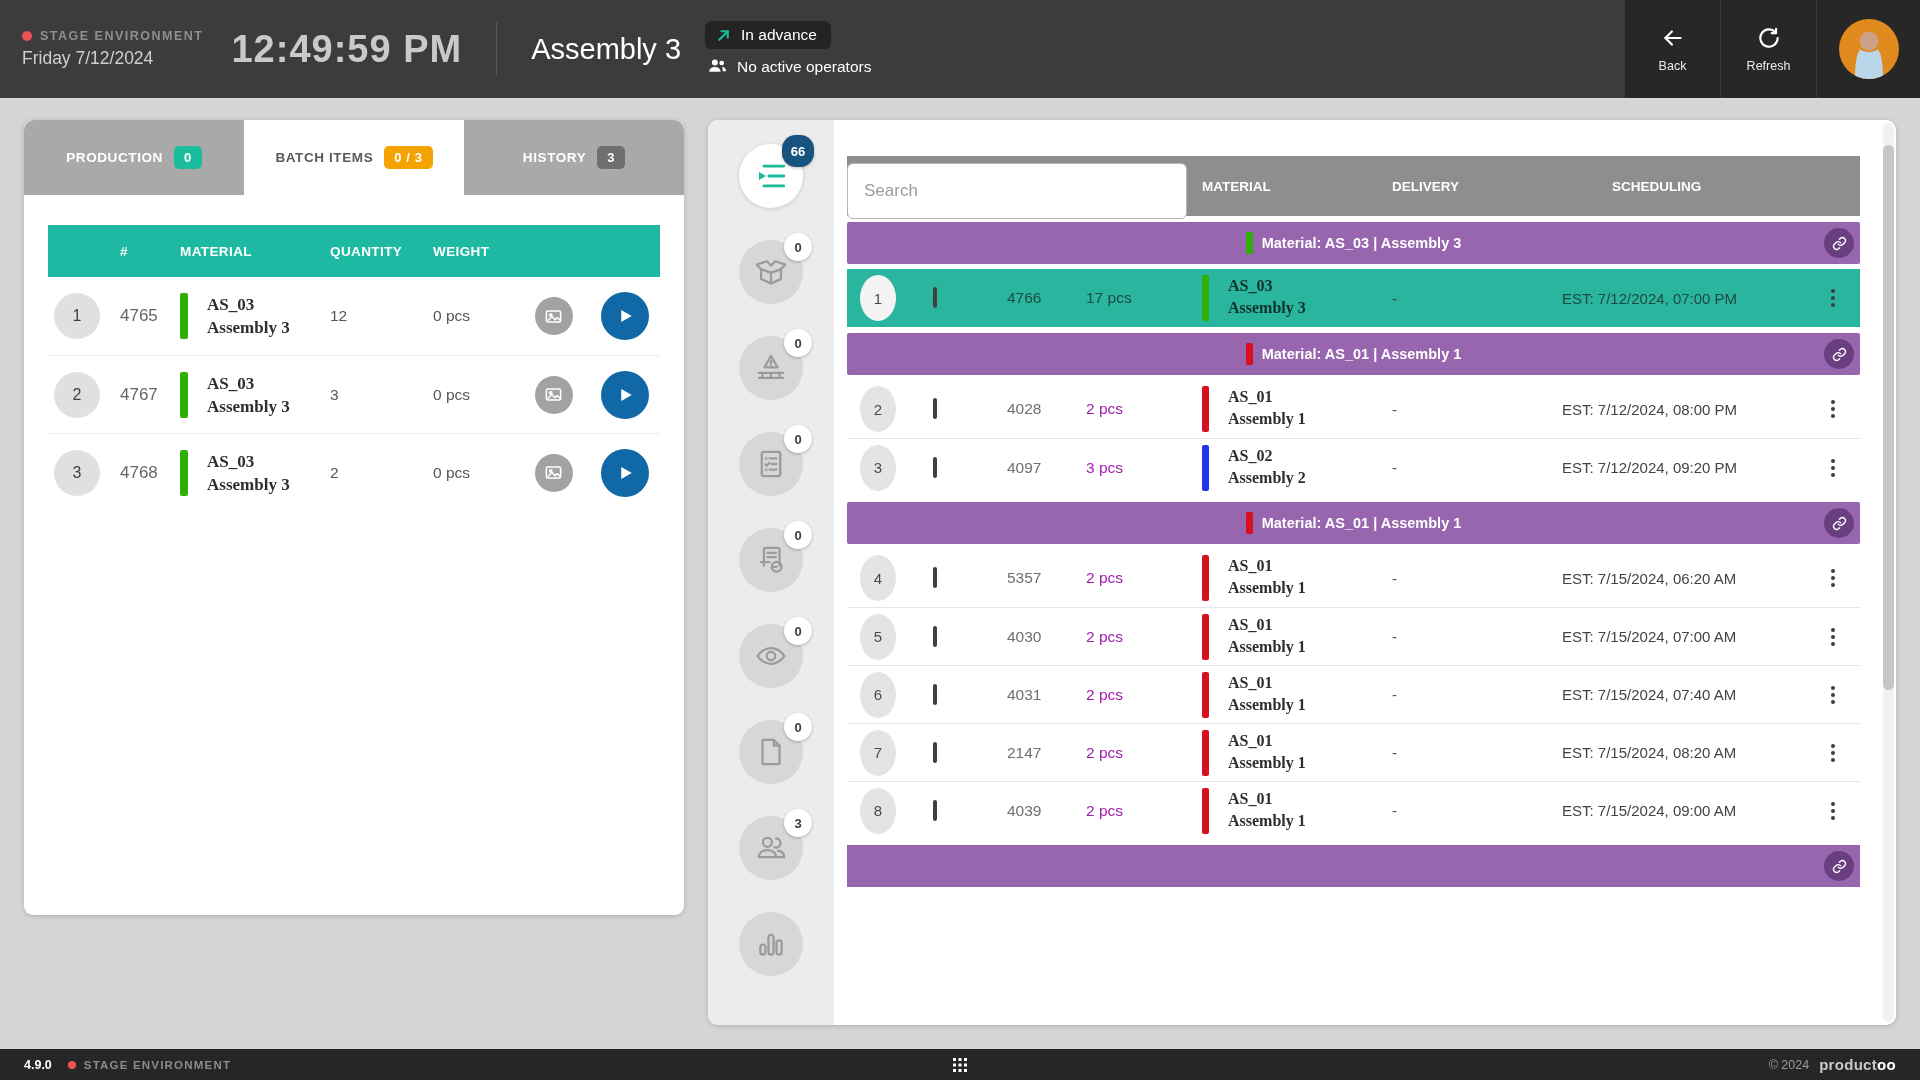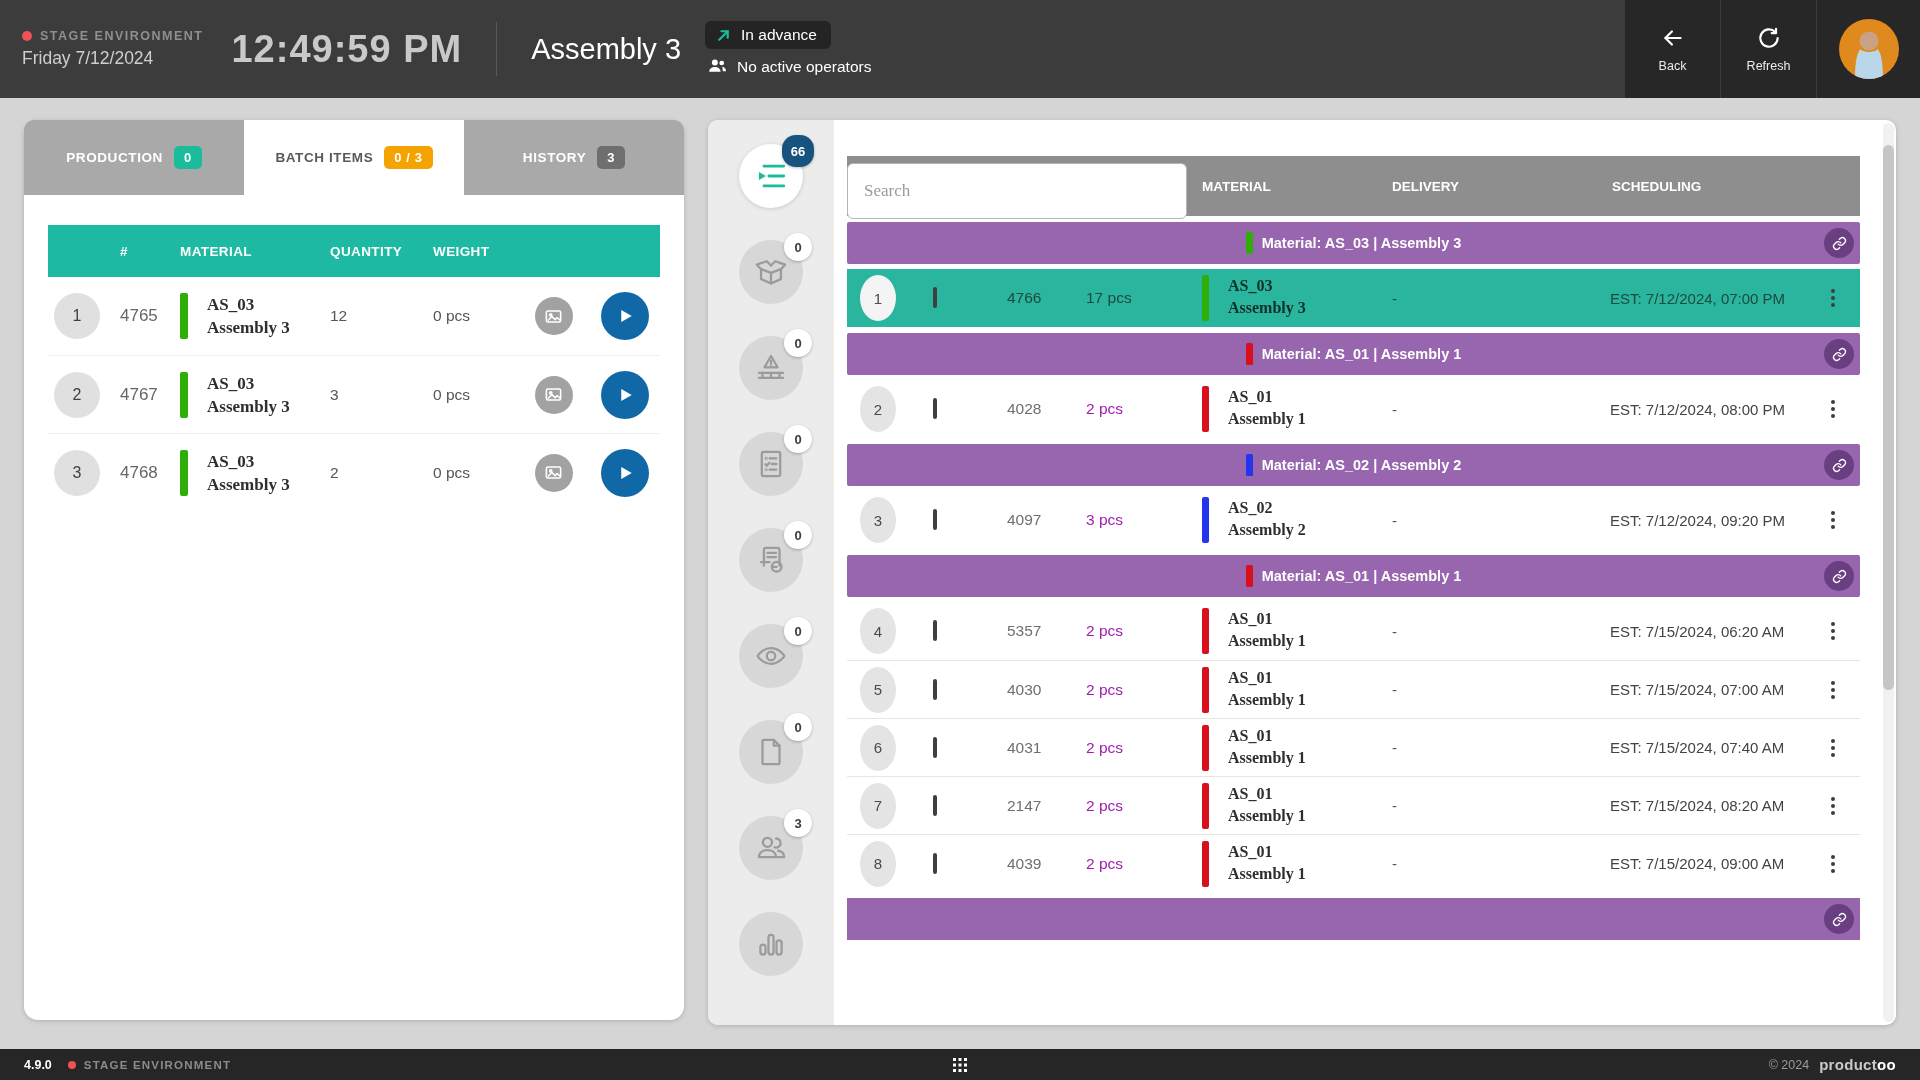--- a/index.html
+++ b/index.html
@@ -34,22 +34,22 @@
   .operators{ display:flex; align-items:center; gap:9px; color:#fff; font-size:15.5px; padding-left:2px; }
   .top-spacer{ flex:1; }
   .hbtn{ width:96px; background:#272727; border-left:1px solid #3a3a3a; cursor:pointer;
          display:flex; flex-direction:column; align-items:center; justify-content:center; gap:8px; }
   .hbtn .lbl{ color:#ececec; font-size:12.5px; }
   .avatar-block{ width:104px; background:#272727; border-left:1px solid #3a3a3a;
                  display:flex; align-items:center; justify-content:center; }
   .avatar{ width:60px; height:60px; border-radius:50%; overflow:hidden; cursor:pointer; }
 
   
-  .left-panel{ position:absolute; left:24px; top:120px; width:660px; height:900px;
-               background:#fff; border-radius:14px; box-shadow:0 1px 5px rgba(0,0,0,.18); }
+  .left-panel{ position:absolute; left:24px; top:120px; width:660px; height:795px;
+               background:#fff; border-radius:9px; box-shadow:0 1px 5px rgba(0,0,0,.18); }
   .tabs{ display:flex; height:75px; }
   .tab{ flex:1; display:flex; align-items:center; justify-content:center; gap:11px;
         background:#a9a9a9; color:#fff; font-size:13.5px; font-weight:700;
         letter-spacing:.6px; cursor:pointer; }
   .tab:first-child{ border-top-left-radius:10px; }
   .tab:last-child{ border-top-right-radius:10px; }
   .tab.active{ background:#fff; color:#5a5a5a; }
   .tab-badge{ border-radius:5px; padding:4px 10px; font-size:13px; color:#fff;
               font-weight:700; white-space:nowrap; }
   .batch-table{ margin:30px 24px 0; }
@@ -92,21 +92,21 @@
   .rail-badge{ position:absolute; top:-7px; right:-9px; min-width:28px; height:28px;
                padding:0 4px; border-radius:14px; background:#fff; color:#3c3c3c;
                font-size:13px; font-weight:700; display:flex; align-items:center;
                justify-content:center; box-shadow:0 1px 3px rgba(0,0,0,.25); }
   .rail-badge.dark{ background:#16537e; color:#fff; min-width:32px; height:32px; top:-9px; right:-11px; }
 
   .orders{ position:absolute; left:139px; top:0; width:1013px; height:100%; }
   .search-input{ position:absolute; left:0; top:43px; width:340px; height:56px;
                  border:1px solid #b5b5b5; border-radius:6px; font-size:17px;
                  color:#737373; padding:0 16px; outline:none; background:#fff;
-                 font-family:Liberation Serif, serif; }
+                 font-family:Liberation Sans, sans-serif; }
   .search-input::placeholder{ color:#9a9a9a; }
   .o-head{ margin-top:36px; display:flex; align-items:center; height:60px;
            background:#8e8e8e; color:#fff; font-weight:700; font-size:13.5px; }
   .o-num{ width:70px; flex:none; padding-left:13px; }
   .o-cb{ width:60px; flex:none; padding-left:16px; }
   .o-id{ width:95px; flex:none; padding-left:30px; }
   .o-qty{ width:120px; flex:none; padding-left:14px; }
   .o-mat{ width:200px; flex:none; padding-left:10px; }
   .o-del{ width:170px; flex:none; }
   .o-sched{ flex:1; }
@@ -126,21 +126,21 @@
   .orow{ display:flex; align-items:center; height:58px; background:#fff; }
   .orow + .orow{ border-top:1px solid #e6e6e6; }
   .num-ell{ width:36px; height:46px; border-radius:50%; background:#e4e4e4;
             color:#4a4a4a; font-size:15px; display:flex; align-items:center;
             justify-content:center; }
   .orow .o-id{ color:#6f6f6f; font-size:15.5px; }
   .orow .o-qty{ color:#a21caf; font-size:15.5px; }
   .orow .mat-text{ font-size:16px; line-height:22px; }
   .orow .mat-bar{ width:7px; height:46px; }
   .orow .o-del{ color:#555; font-size:15px; }
-  .orow .o-sched{ color:#434343; font-size:15px;margin-left:48px; }
+  .orow .o-sched{ color:#434343; font-size:15px; }
   .kebab{ display:flex; flex-direction:column; gap:3px; cursor:pointer; padding:4px; }
   .kebab i{ width:4px; height:4px; border-radius:50%; background:#3d3d3d; display:block; }
   .orow.highlight{ background:#2ab59e; }
   .orow.highlight .num-ell{ background:#f4f4f4; }
   .orow.highlight .o-id, .orow.highlight .o-qty, .orow.highlight .o-del,
   .orow.highlight .o-sched{ color:#1d4a40; }
   .orow.highlight .mat-text{ color:#10312a; }
   .partial-bar{ margin-top:6px; height:42px; background:#9766ae; position:relative; }
 
   .scrollbar{ position:absolute; right:2px; top:3px; bottom:3px; width:11px;
@@ -513,32 +513,20 @@
         <span class="o-sched">EST: 7/12/2024, 08:00 PM</span>
         <span class="o-menu">
             <span class="kebab">
               <i></i>
               <i></i>
               <i></i>
             </span>
           </span>
       </div>
 
-      <div class="group-bar">
-        <span class="group-label">
-          <i class="group-chip" style="background-color: rgb(35, 54, 238);"></i>
-          <span>Material: AS_02 | Assembly 2</span>
-        </span>
-        <span class="link-btn">
-          <svg width="15" height="15" viewBox="0 0 24 24" fill="none" stroke="#fff" stroke-width="2.2" stroke-linecap="round" stroke-linejoin="round">
-            <path d="M10 13a5 5 0 0 0 7.5.5l3-3a5 5 0 0 0-7-7l-1.7 1.7"></path>
-            <path d="M14 11a5 5 0 0 0-7.5-.5l-3 3a5 5 0 0 0 7 7l1.7-1.7"></path>
-          </svg>
-        </span>
-      </div>
       <div class="orow">
         <span class="o-num">
             <span class="num-ell">3</span>
           </span>
         <span class="o-cb"><span class="checkbox"></span></span>
         <span class="o-id">4097</span>
         <span class="o-qty">3 pcs</span>
         <span class="o-mat">
             <span class="mat-wrap">
           <i class="mat-bar" style="background-color: rgb(35, 54, 238);"></i>

